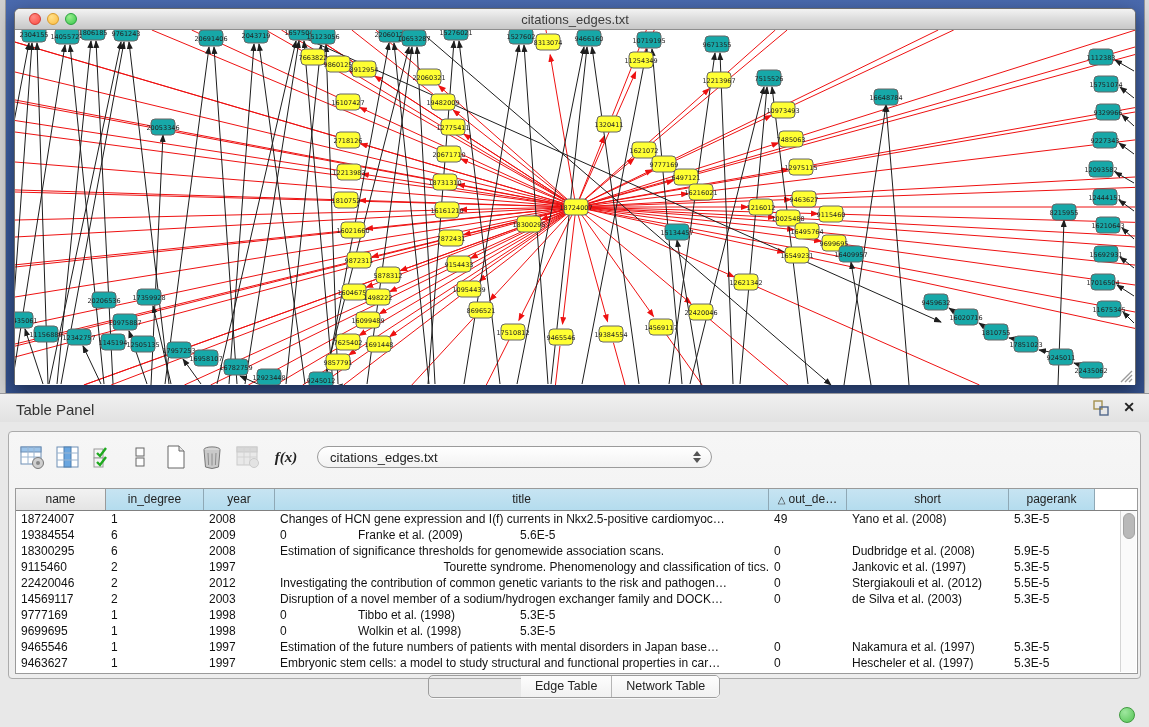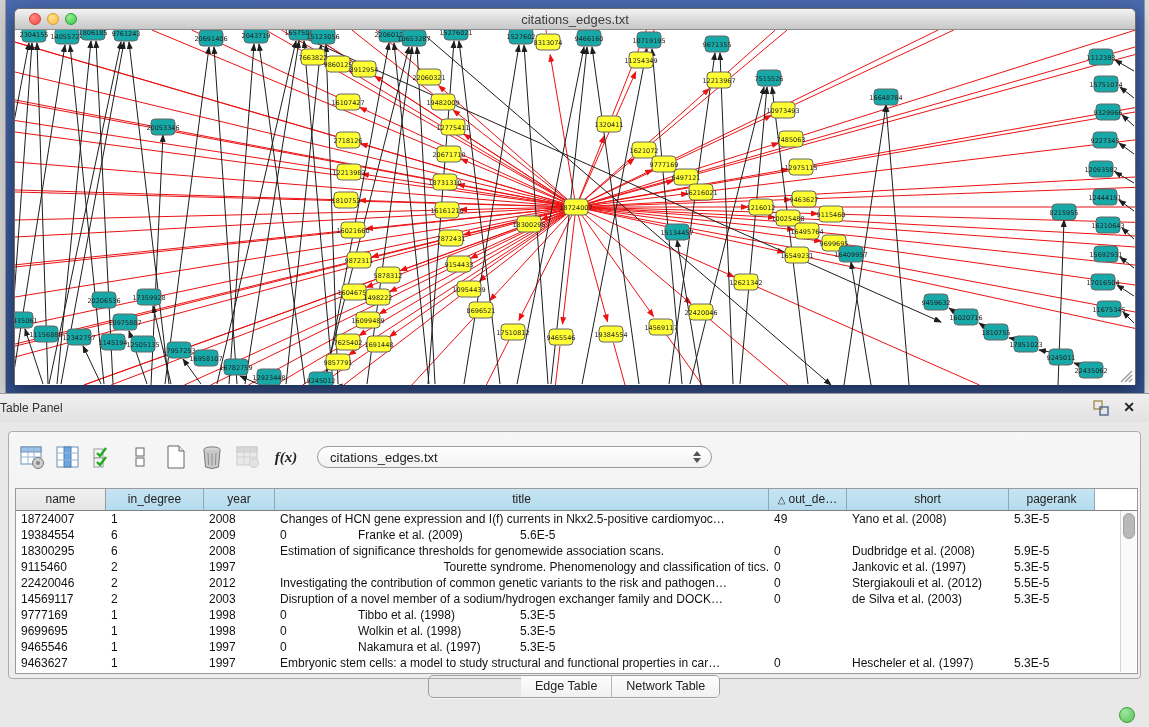--- a/index.html
+++ b/index.html
@@ -24,21 +24,21 @@
   .tl.red{left:14px;background:radial-gradient(circle at 35% 30%,#ff8a82,#fb4b42);border:1px solid #d43b32;}
   .tl.yel{left:32px;background:radial-gradient(circle at 35% 30%,#ffe08a,#fdbc40);border:1px solid #d89c2b;}
   .tl.grn{left:50px;background:radial-gradient(circle at 35% 30%,#9bee8e,#35c84b);border:1px solid #2aa23d;}
   .canvas{position:relative;width:1120px;height:355px;background:#fff;overflow:hidden;}
   .grip{position:absolute;right:2px;bottom:2px;}
 
   
   .bottom{position:absolute;left:0;top:393px;width:1149px;height:334px;background:#e8e8e8;border-top:1px solid #97979b;}
   .panel-titlebar{position:absolute;left:0;top:0;width:1149px;height:28px;
       background:linear-gradient(180deg,#f0f0f0,#e2e2e2);}
-  .panel-titlebar .ptitle{position:absolute;left:0;top:7px;font-size:12px;color:#333;}
+  .panel-titlebar .ptitle{position:absolute;left:16px;top:7px;font-size:15px;color:#333;}
   .float-ico{position:absolute;right:40px;top:6px;width:16px;height:16px;cursor:pointer;}
   .close-ico{position:absolute;right:14px;top:5px;font-size:14px;font-weight:bold;color:#222;cursor:pointer;}
 
   .panel-box{position:absolute;left:8px;top:37px;width:1133px;height:248px;box-sizing:border-box;
       border:1px solid #ababab;border-radius:4px;background:linear-gradient(180deg,#f6f6f6,#ededed);}
 
   .tb-toolbar{position:absolute;left:8px;top:6px;height:38px;display:flex;align-items:center;gap:6px;}
   .ticon{width:30px;height:30px;border:none;background:transparent;padding:1px;display:flex;align-items:center;justify-content:center;cursor:pointer;}
   .fx{font-family:"Liberation Serif",serif;font-style:italic;font-weight:bold;font-size:15px;color:#222;width:34px;text-align:center;cursor:pointer;}
   .combo{position:relative;margin-left:8px;width:395px;height:22px;border:1px solid #9b9b9b;border-radius:11px;
@@ -864,20 +864,21 @@
               <div class="td" style="width: 98px;">1</div>
               <div class="td" style="width: 71px;">1998</div>
               <div class="td" style="width: 78px;">0</div>
               <div class="td" style="width: 162px;">Wolkin et al. (1998)</div>
               <div class="td" style="width: 86px;">5.3E-5</div>
             </div>
             <div class="trow">
               <div class="td" style="width: 90px;">9465546</div>
               <div class="td" style="width: 98px;">1</div>
               <div class="td" style="width: 71px;">1997</div>
+              <div class="td" style="width: 494px;">Estimation of the future numbers of patients with mental disorders in Japan base…</div>
               <div class="td" style="width: 78px;">0</div>
               <div class="td" style="width: 162px;">Nakamura et al. (1997)</div>
               <div class="td" style="width: 86px;">5.3E-5</div>
             </div>
             <div class="trow">
               <div class="td" style="width: 90px;">9463627</div>
               <div class="td" style="width: 98px;">1</div>
               <div class="td" style="width: 71px;">1997</div>
               <div class="td" style="width: 494px;">Embryonic stem cells: a model to study structural and functional properties in car…</div>
               <div class="td" style="width: 78px;">0</div>

